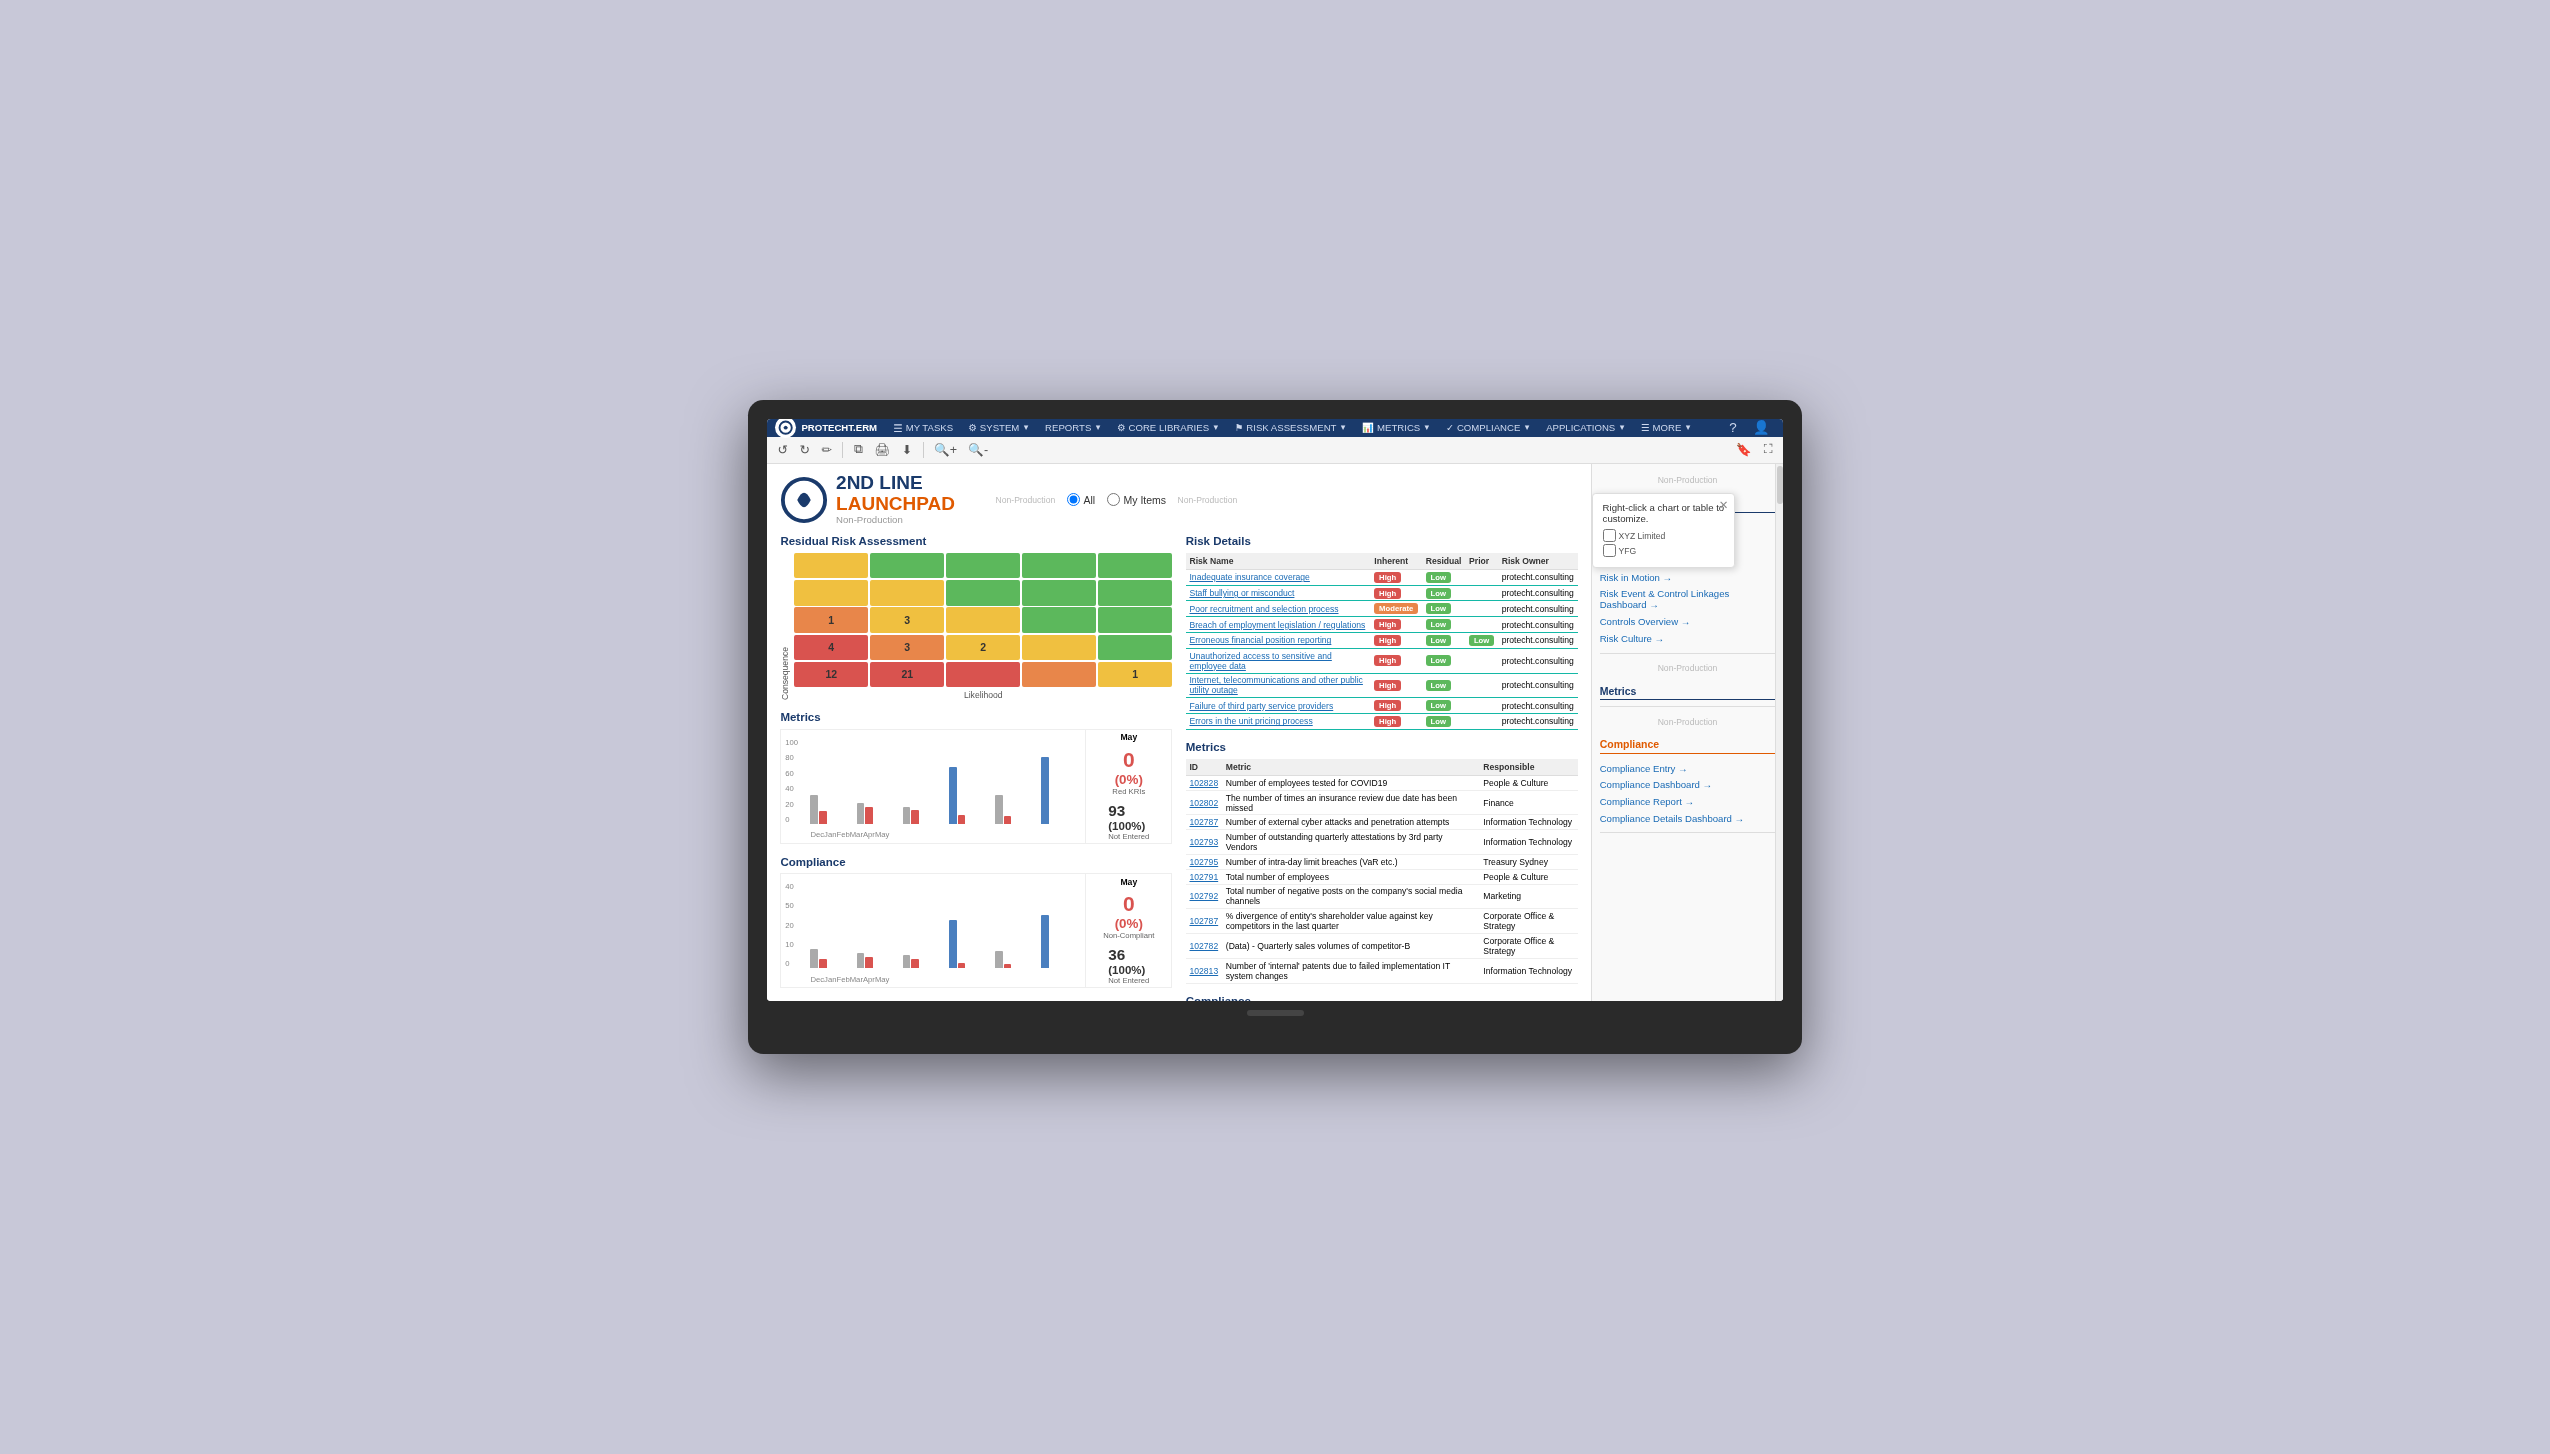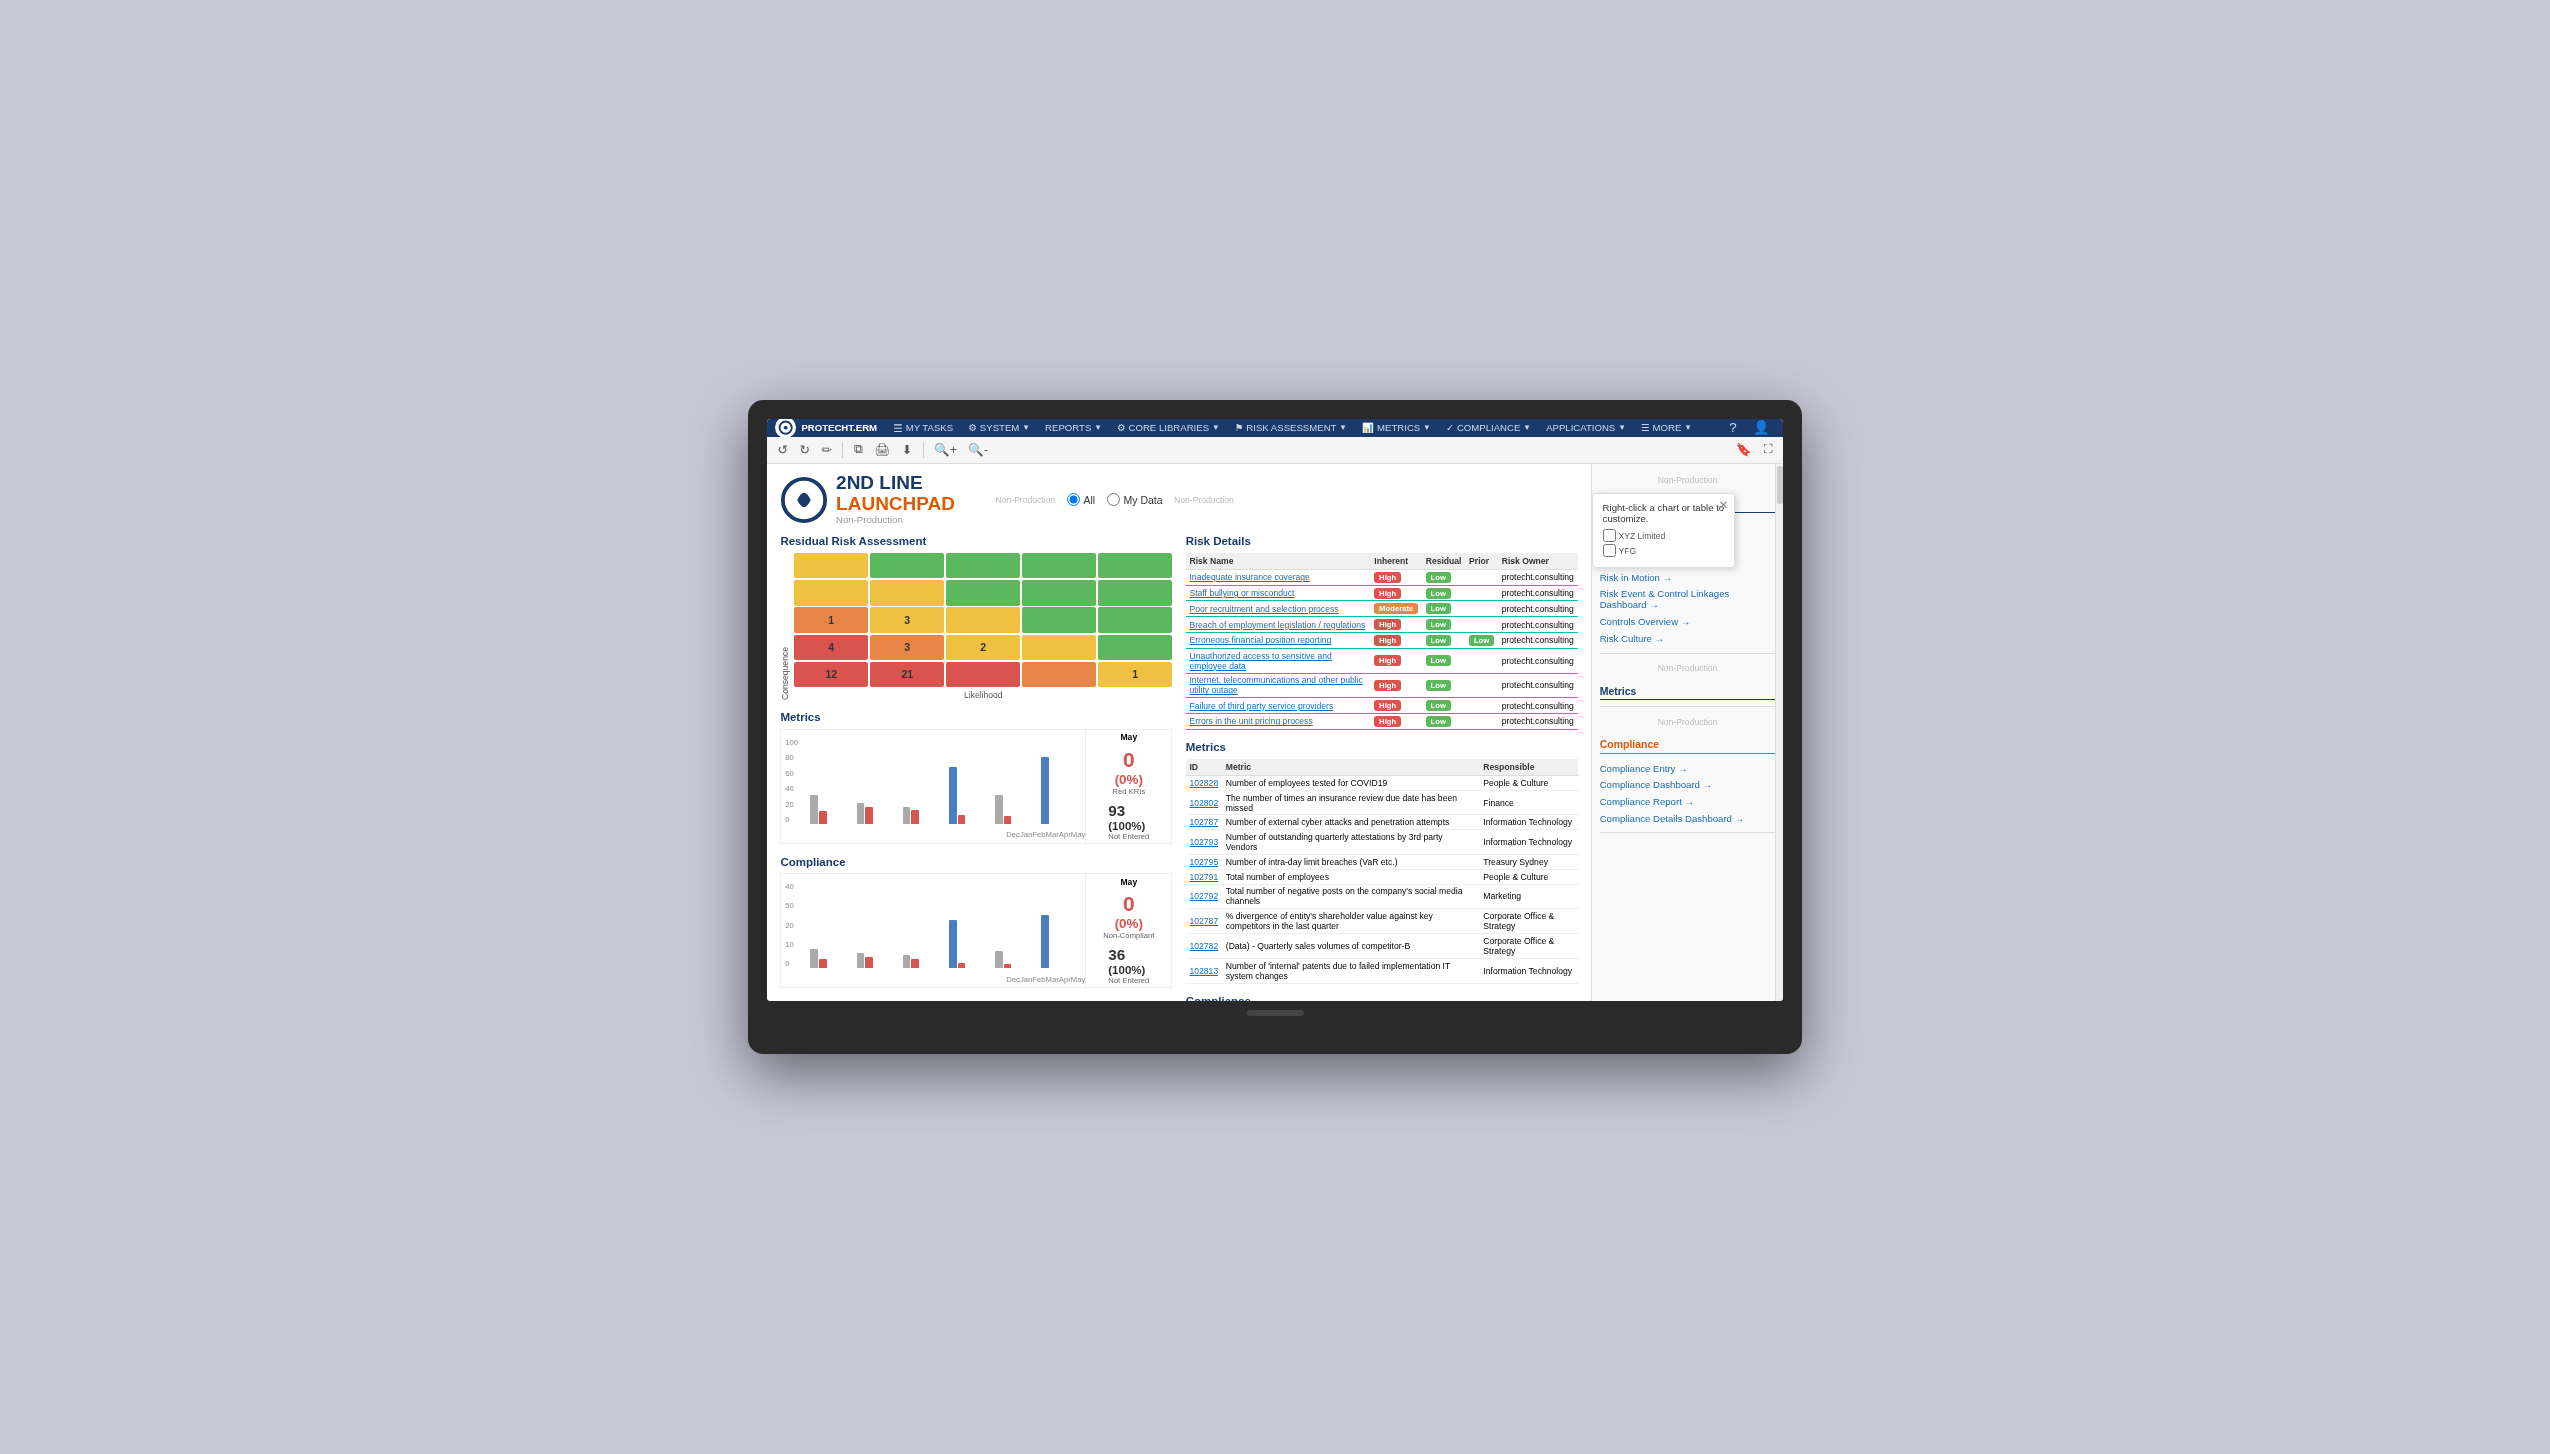--- a/index.html
+++ b/index.html
@@ -253,21 +253,21 @@
       justify-content: space-between;
       font-size: 7.7px;
       color: #888;
     }
     .chart-x-labels {
       position: absolute;
       bottom: 3.8px;
       left: 29px;
       right: 0;
       display: flex;
-      justify-content: flex-end;
+      justify-content: flex-start;
       font-size: 7.7px;
       color: #888;
     }
     .bar-group {
       display: flex;
       align-items: flex-end;
       gap: 1px;
       flex: 1;
     }
     .bar {
@@ -484,21 +484,21 @@
             </div>
           </div>
           <div class="filter-bar">
             <div class="non-prod-label">Non-Production</div>
             <label class="radio-option">
               <input type="radio" name="filter" checked="" style="">
               <span>All</span>
             </label>
             <label class="radio-option">
               <input type="radio" name="filter" style="">
-              <span>My Data</span>
+              <span>My Items</span>
             </label>
           </div>
           <div class="non-prod-label">Non-Production</div>
         </div>
 
         <div class="two-col">
 
           <div>
 
             <div class="risk-matrix-wrap">

